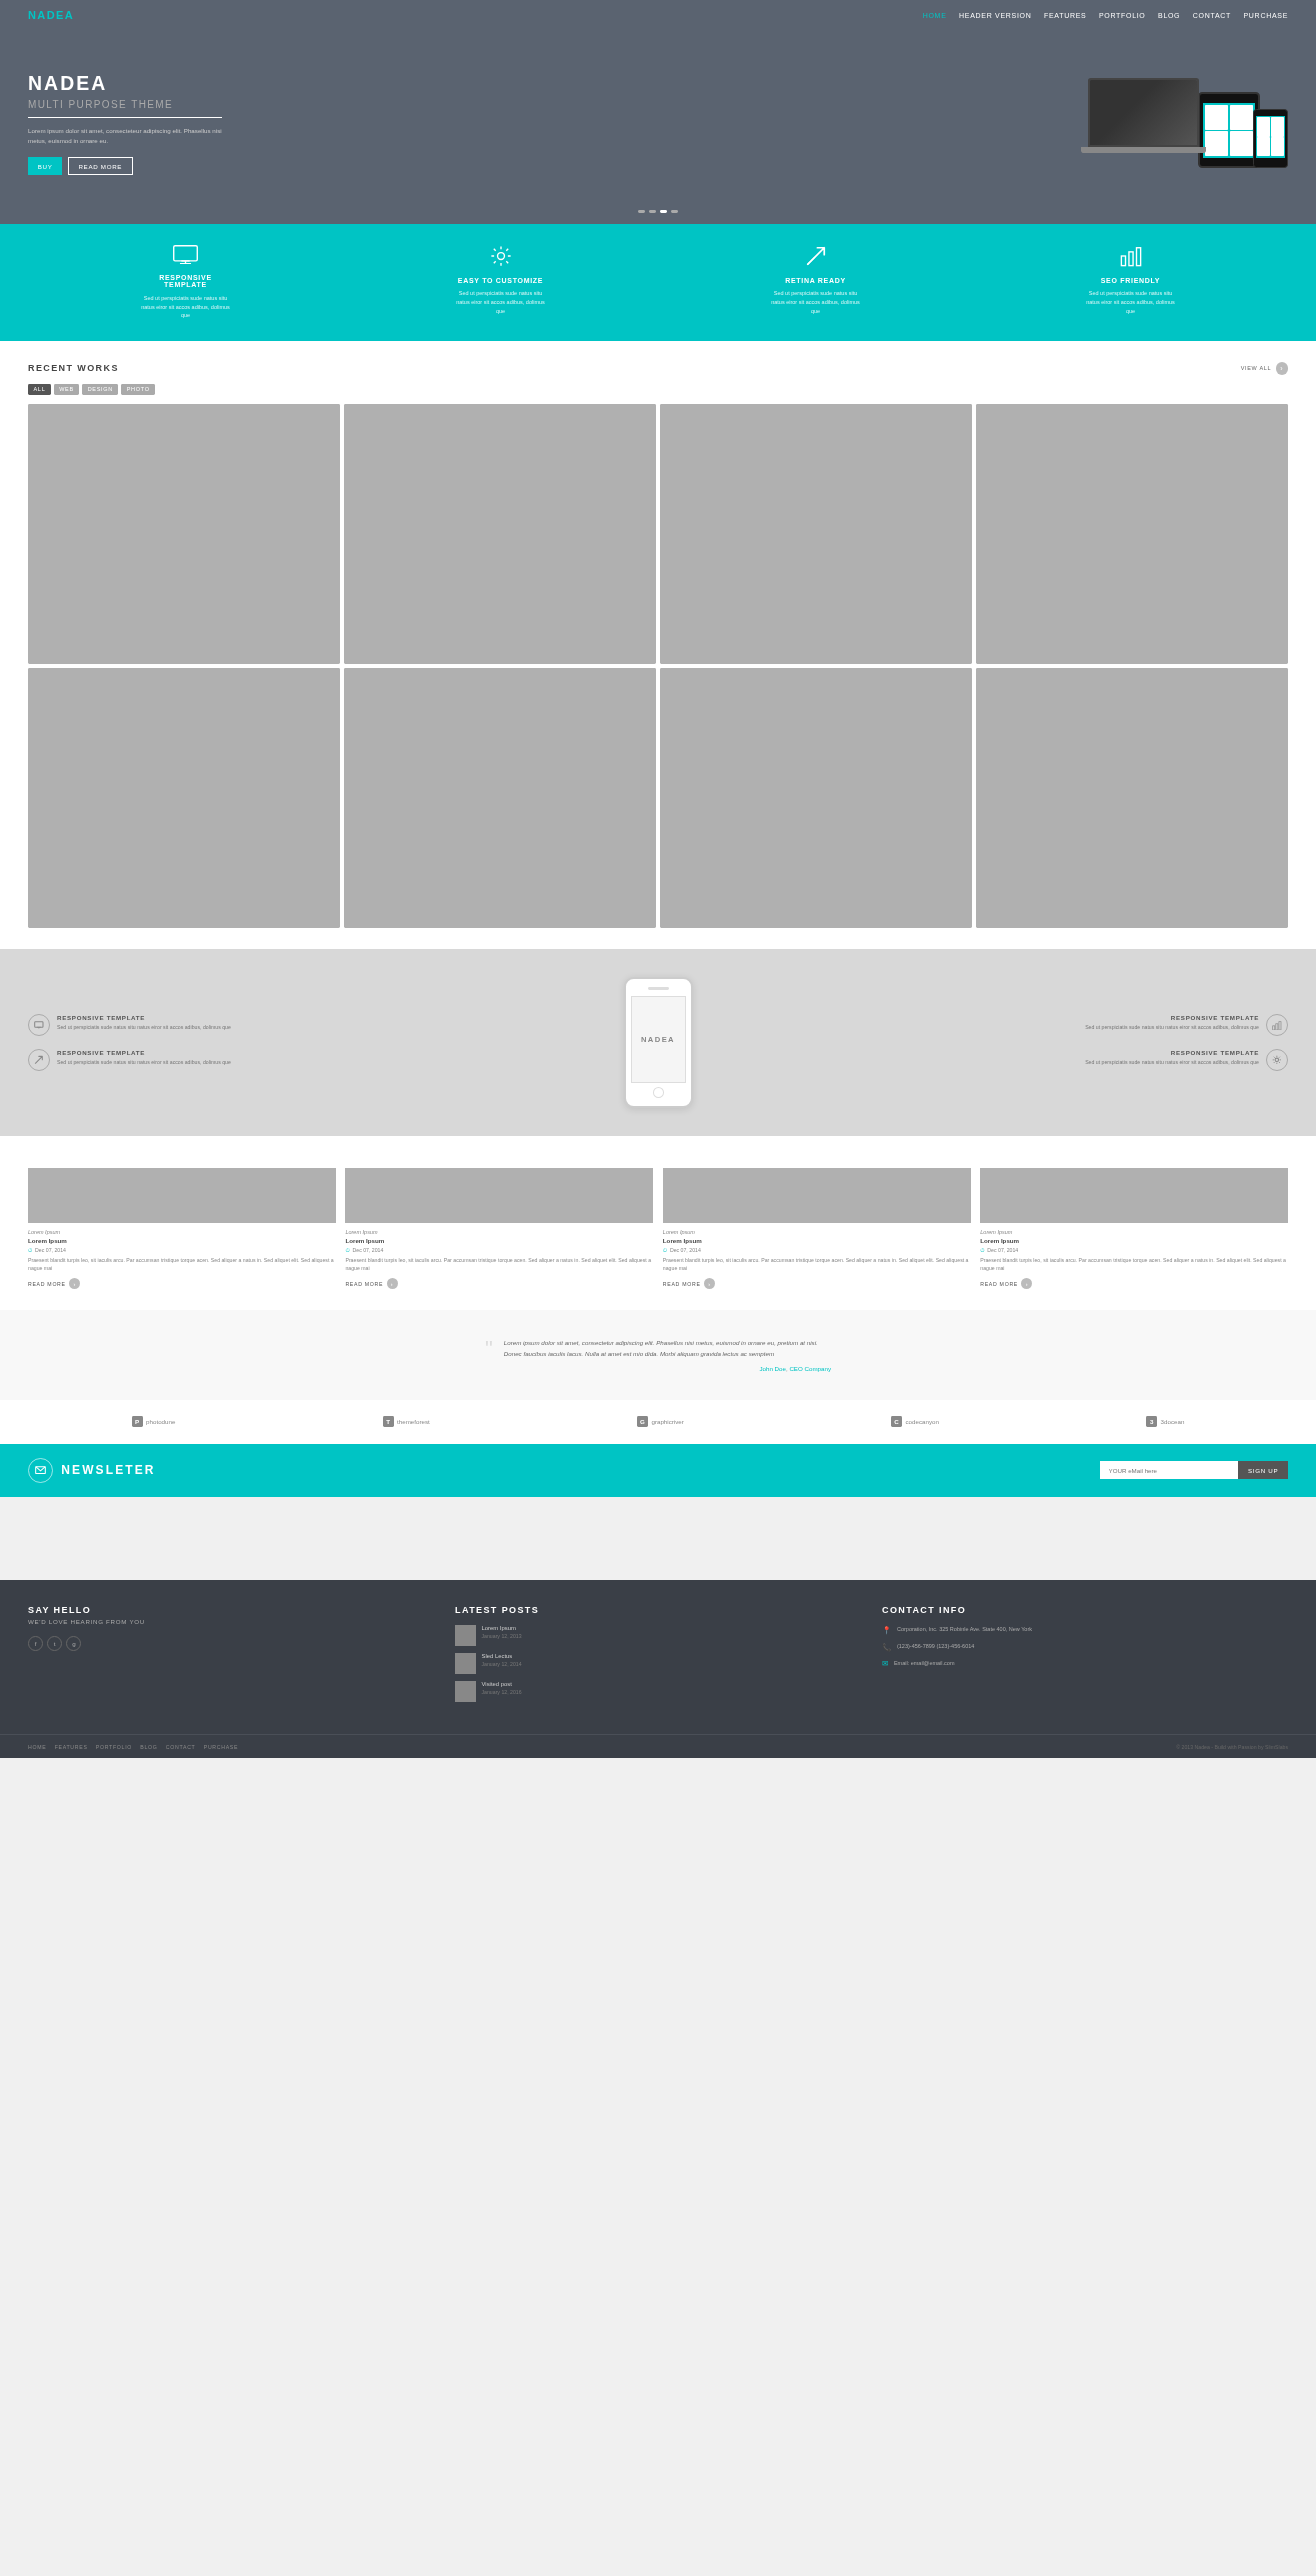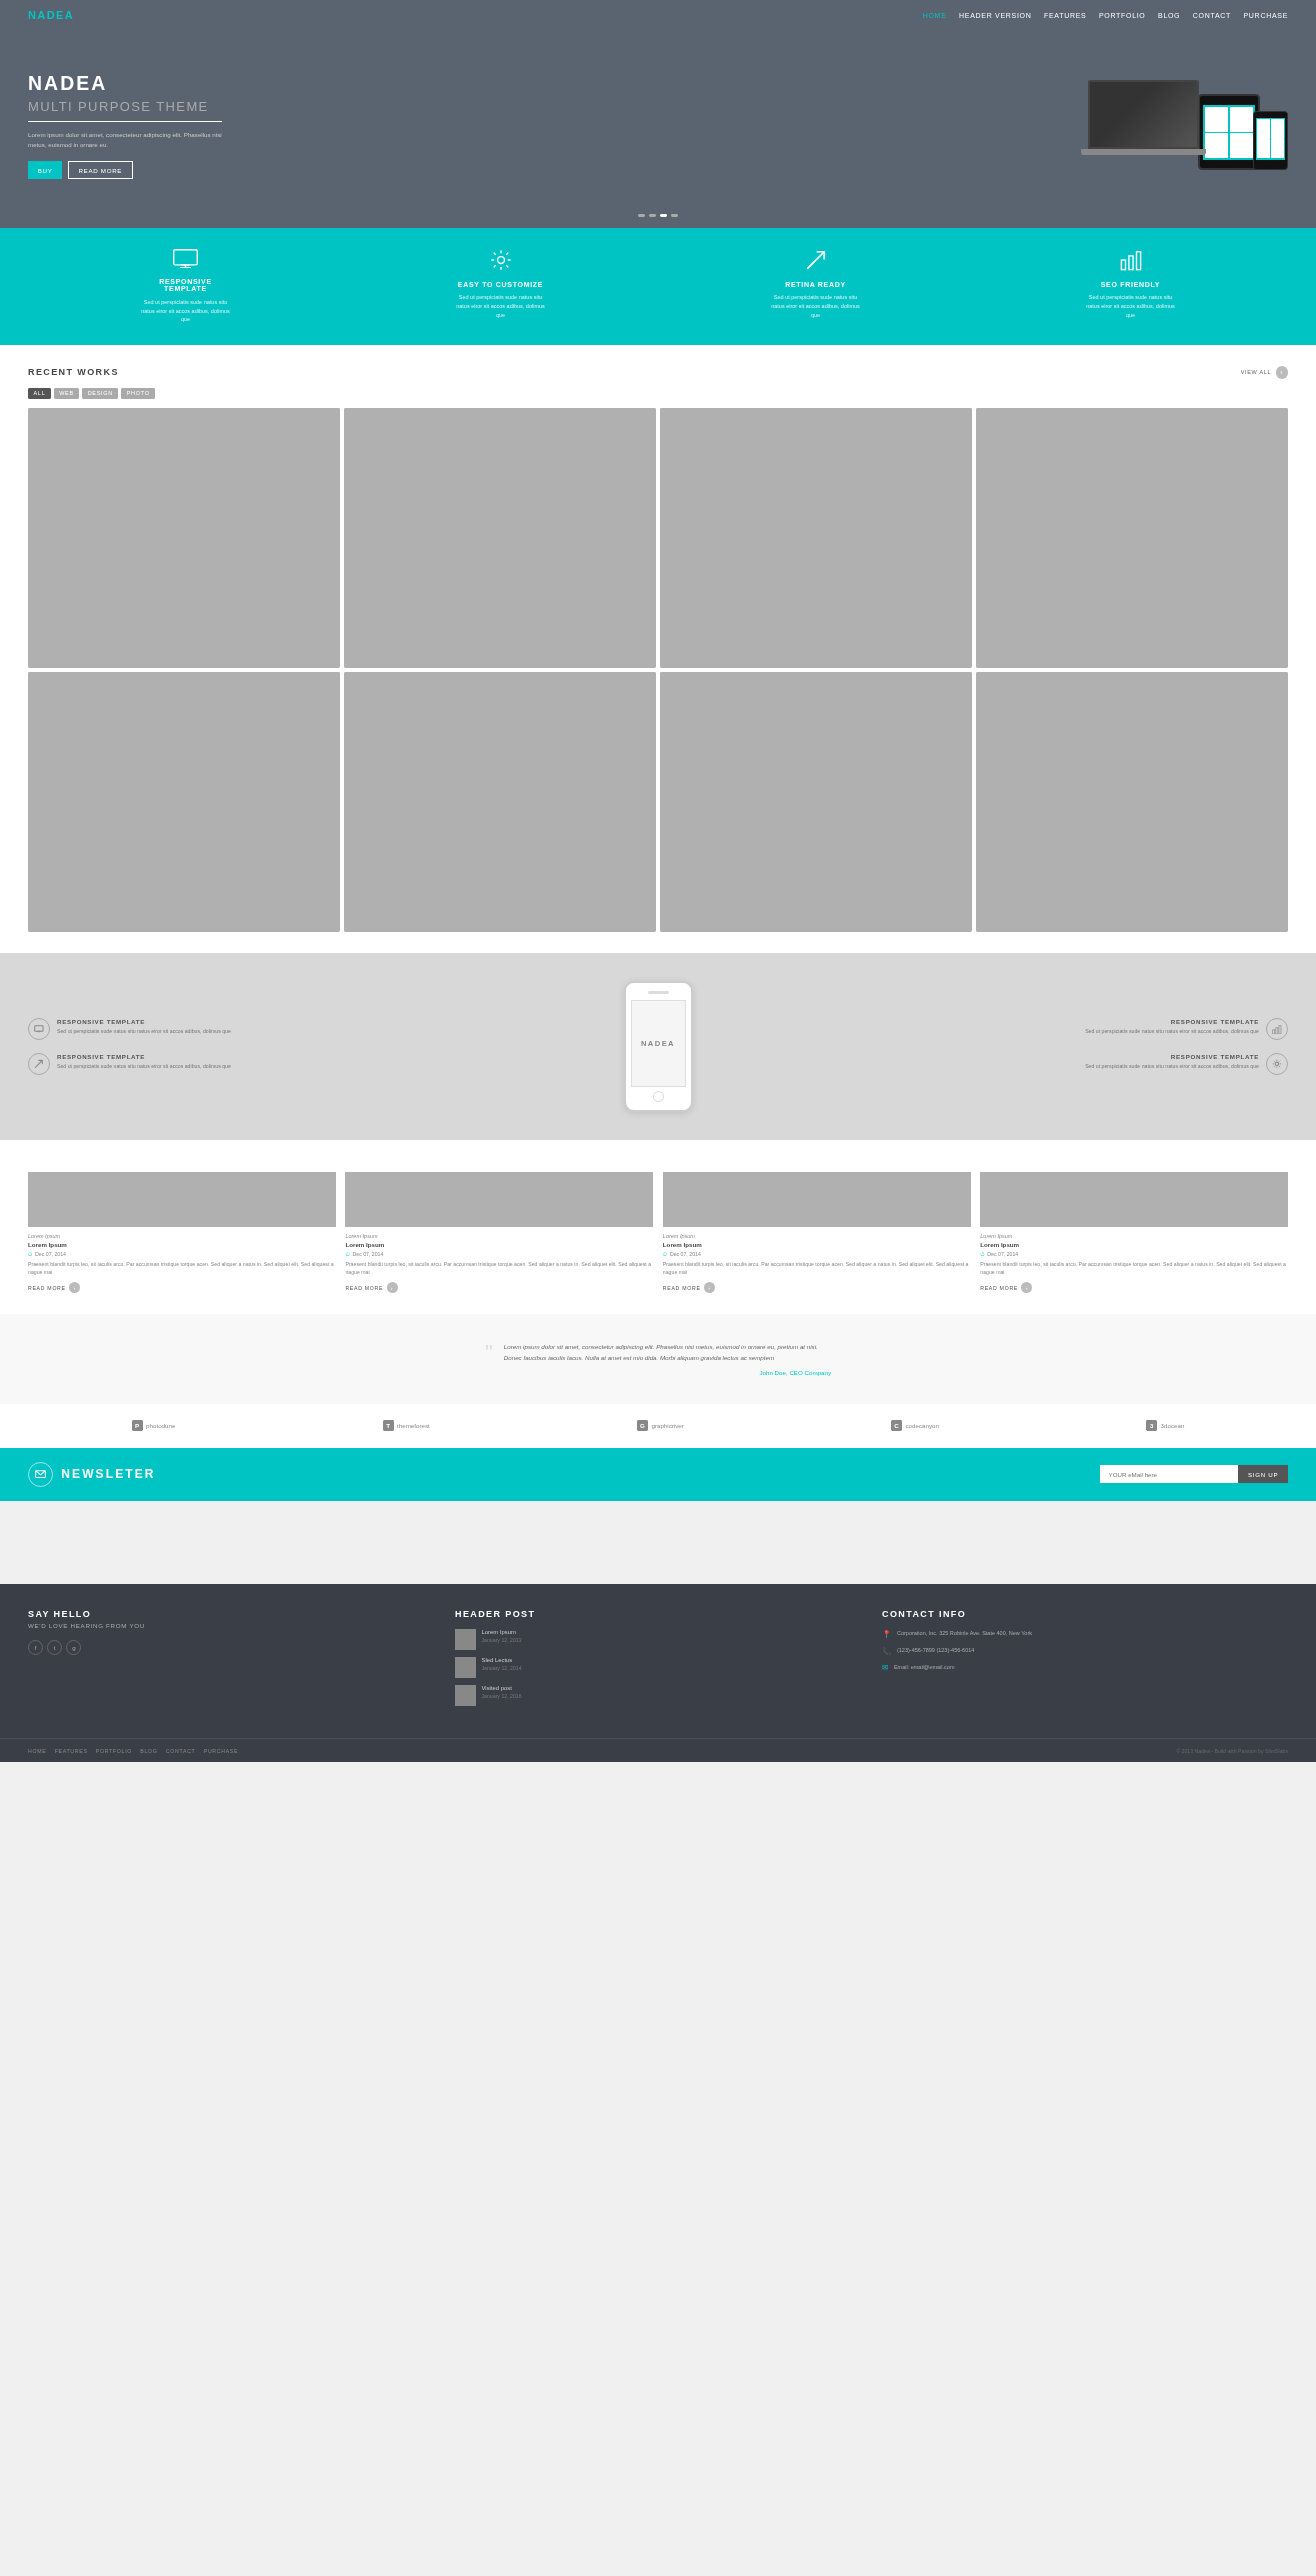--- a/index.html
+++ b/index.html
@@ -47,21 +47,21 @@
     .hero-text { max-width: 194px; }
     .hero-title {
       color: #fff;
       font-size: 19.4px;
       font-weight: bold;
       letter-spacing: 2.1px;
       margin-bottom: 4.2px;
     }
     .hero-subtitle {
       color: #aaa;
-      font-size: 13px;
+      font-size: 10px;
       letter-spacing: 1.4px;
       text-transform: uppercase;
       border-bottom: 1.4px solid #fff;
       padding-bottom: 7px;
       margin-bottom: 8.3px;
     }
     .hero-desc {
       color: #ccc;
       font-size: 6.2px;
       line-height: 1.6;
@@ -995,21 +995,21 @@
     <div class="footer-title">SAY HELLO</div>
     <div class="footer-subtitle">WE'D LOVE HEARING FROM YOU</div>
     <div class="footer-social">
       <div class="social-circle">f</div>
       <div class="social-circle">t</div>
       <div class="social-circle">g</div>
     </div>
   </div>
 
   <div class="footer-col">
-    <div class="footer-title">HEADER POST</div>
+    <div class="footer-title">LATEST POSTS</div>
     <div style="height:7px"></div>
     <div class="footer-post-item">
       <div class="footer-post-thumb"></div>
       <div class="footer-post-info">
         <div class="footer-post-title">Lorem Ipsum</div>
         <div class="footer-post-date">January 12, 2013</div>
       </div>
     </div>
     <div class="footer-post-item">
       <div class="footer-post-thumb"></div>

